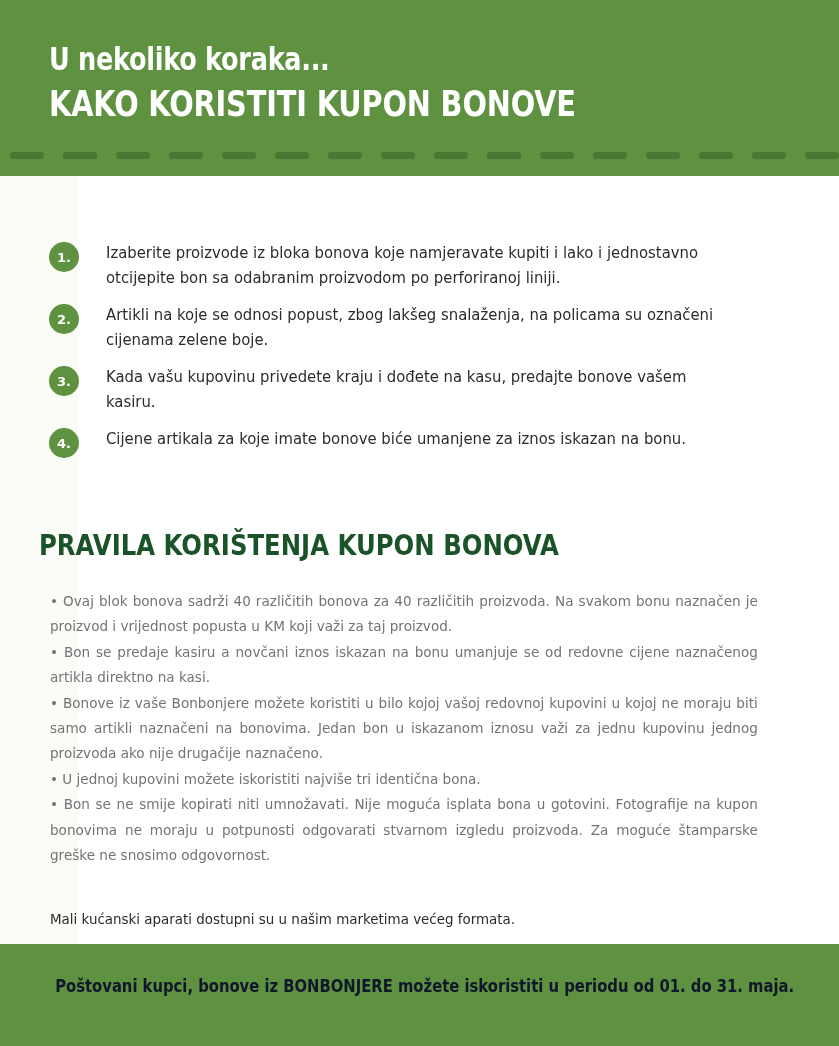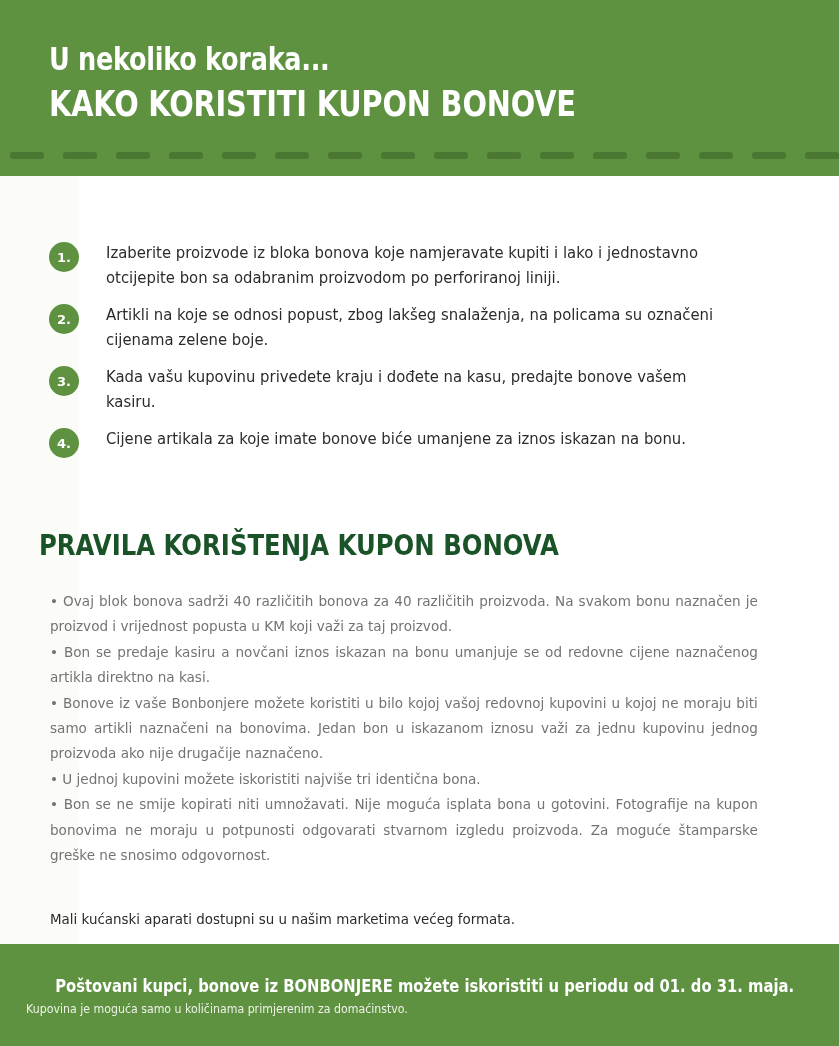--- a/index.html
+++ b/index.html
@@ -181,21 +181,21 @@
   }
   .footer-main {
     position: absolute;
     left: 0;
     top: 32px;
     width: 839px;
     font-family: "DejaVu Sans", sans-serif;
     font-weight: bold;
     font-size: 17px;
     line-height: 21px;
-    color: #ffffff;
+    color: #0f172a;
   }
   .footer-main-inner {
     display: inline-block;
     transform: scaleX(0.87);
     transform-origin: center center;
     white-space: nowrap;
   }
   .footer-sub {
     position: absolute;
     left: 0;
@@ -273,17 +273,14 @@
       <p>• Bon se ne smije kopirati niti umnožavati. Nije moguća isplata bona u gotovini. Fotografije na kupon bonovima ne moraju u potpunosti odgovarati stvarnom izgledu proizvoda. Za moguće štamparske greške ne snosimo odgovornost.</p>
     </div>
 
   <div class="note">Mali kućanski aparati dostupni su u našim marketima većeg formata.</div>
 
   <div class="footer" style="background: rgb(94, 145, 64);">
     <div class="footer-main">
       <span class="footer-main-inner">Poštovani kupci, bonove iz BONBONJERE možete iskoristiti u periodu od 01. do 31. maja.</span>
     </div>
   </div>
-  <div class="footer-sub">
-    <span class="footer-sub-inner">Kupovina je moguća samo u količinama primjerenim za domaćinstvo.</span>
-  </div>
 
 </div>
 
 </body></html>

